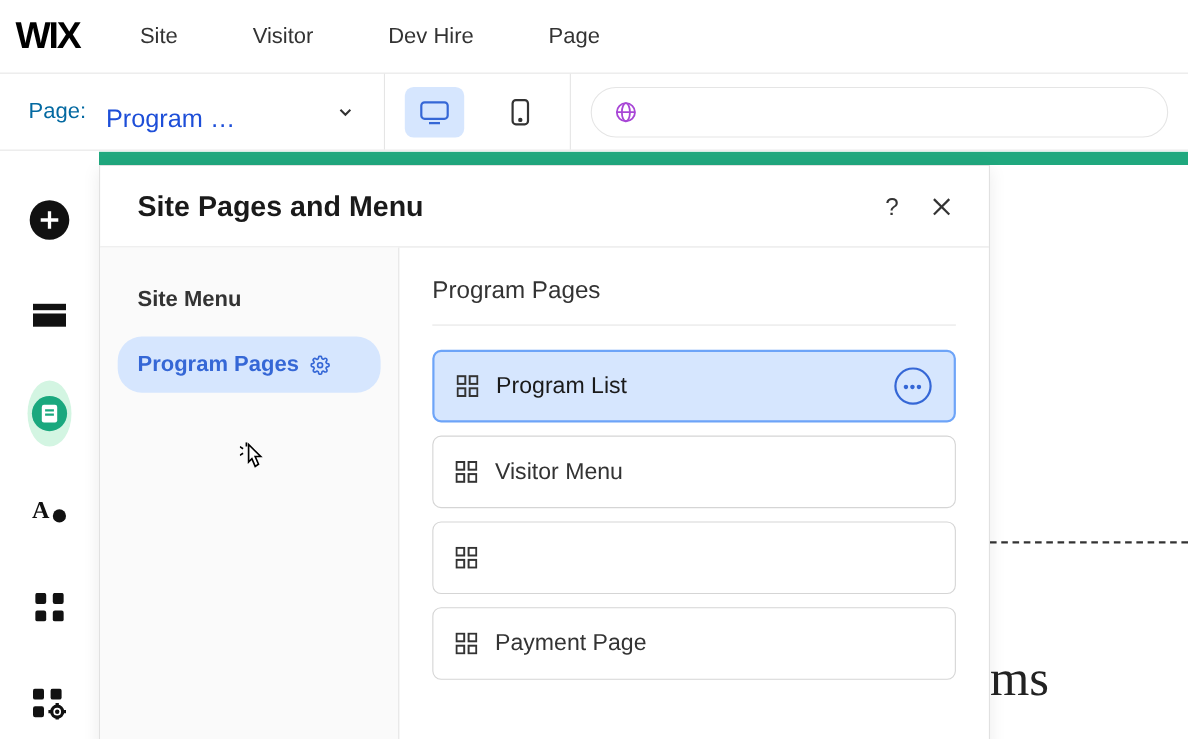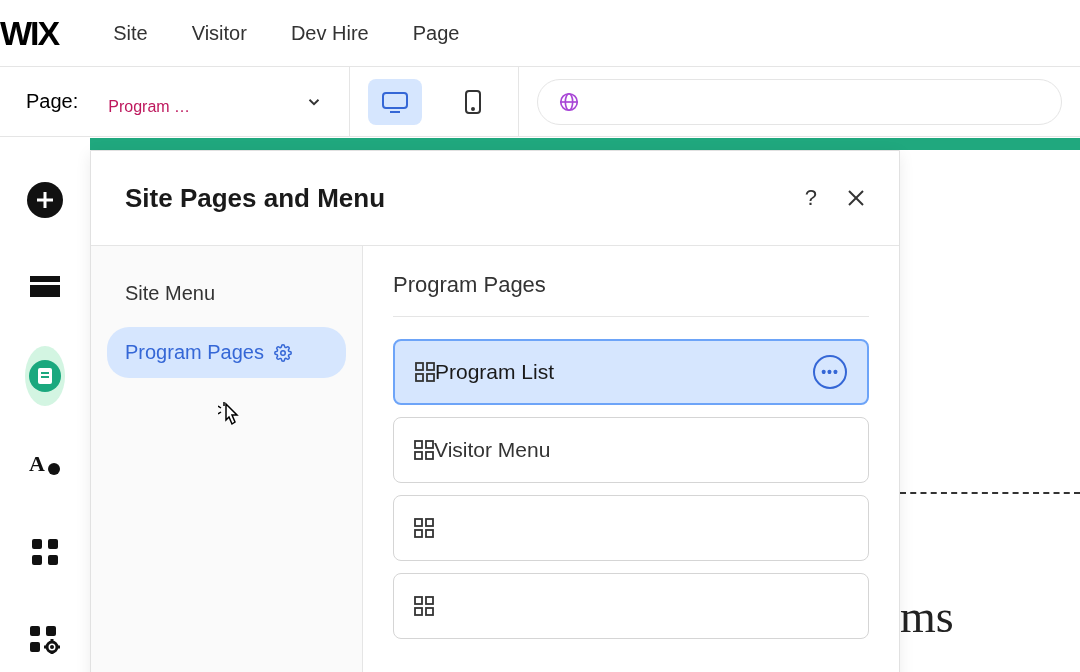--- a/index.html
+++ b/index.html
@@ -1,54 +1,54 @@
 <!DOCTYPE html>
 <html><head>
 <meta charset="utf-8">
 <style>
 * { box-sizing: border-box; margin: 0; padding: 0; }
 body { font-family: -apple-system, BlinkMacSystemFont, 'Segoe UI', Helvetica, Arial, sans-serif; background: #fff; width: 1080px; height: 672px; overflow: hidden; position: relative; }
 
 
-.topnav { height: 67px; display: flex; align-items: center; border-bottom: 1px solid #e5e5e5; }
+.topnav { height: 67px; display: flex; align-items: center; border-bottom: 1px solid #e5e5e5; padding-left: 14px; }
 .logo { font-weight: 900; font-size: 34px; letter-spacing: -2px; color: #000; margin-right: 55px; font-family: Arial, sans-serif; }
-.topnav-menu { display: flex; gap: 44px; }
+.topnav-menu { display: flex; gap: 68px; }
 .topnav-item { font-size: 20px; color: #333; cursor: pointer; }
 
 
 .secondbar { height: 70px; display: flex; align-items: center; border-bottom: 1px solid #e5e5e5; }
 .page-selector { display: flex; align-items: center; padding: 0 26px; width: 350px; border-right: 1px solid #e5e5e5; height: 100%; }
-.page-label { font-size: 20px; color: #000000; margin-right: 30px; }
-.page-value { font-size: 16px; color: #be185d; flex: 1; margin-top: 11px; }
+.page-label { font-size: 20px; color: #0369a1; margin-right: 18px; }
+.page-value { font-size: 23px; color: #1d4ed8; flex: 1; margin-top: 11px; }
 .device-toggle { display: flex; align-items: center; padding: 0 18px; gap: 24px; height: 100%; border-right: 1px solid #e5e5e5; }
 .device-btn { width: 54px; height: 46px; border-radius: 8px; display: flex; align-items: center; justify-content: center; }
 .device-btn.active { background: #d6e6fe; }
 .url-bar { flex: 1; display: flex; align-items: center; padding: 0 18px; }
 .url-pill { height: 46px; border: 1px solid #e5e5e5; border-radius: 23px; display: flex; align-items: center; padding: 0 20px; width: 100%; }
 
 
 .green-strip { position: absolute; top: 138px; left: 90px; right: 0; height: 12px; background: #20a87e; }
 
 
 .left-tools { position: absolute; left: 0; top: 152px; width: 90px; display: flex; flex-direction: column; align-items: center; gap: 48px; padding-top: 28px; }
 .tool { width: 40px; height: 40px; display: flex; align-items: center; justify-content: center; cursor: pointer; position: relative; }
 .tool-circle-bg { width: 60px; height: 60px; border-radius: 50%; background: #d3f5e2; display: flex; align-items: center; justify-content: center; }
 
 
 .panel { position: absolute; top: 150px; left: 90px; width: 810px; background: #fff; border: 1px solid #e1e1e1; box-shadow: 0 4px 16px rgba(0,0,0,0.08); border-radius: 0 0 6px 6px; }
-.panel-header { height: 95px; display: flex; align-items: center; padding: 0 34px; border-bottom: 1px solid #e5e5e5; }
+.panel-header { height: 74px; display: flex; align-items: center; padding: 0 34px; border-bottom: 1px solid #e5e5e5; }
 .panel-title { font-size: 26px; font-weight: 700; color: #1a1a1a; flex: 1; }
 .panel-header-icons { display: flex; gap: 30px; align-items: center; }
 .panel-body { display: flex; }
 .panel-sidebar { width: 272px; border-right: 1px solid #e5e5e5; background: #fafafa; padding: 22px 16px; min-height: 460px; }
-.sidebar-item { font-size: 20px; color: #333; padding: 14px 18px; border-radius: 22px; cursor: pointer; display: flex; align-items: center; gap: 10px; margin-bottom: 8px; }
+.sidebar-item { font-size: 20px; color: #333; padding: 14px 18px; border-radius: 22px; cursor: pointer; display: flex; align-items: center; gap: 10px; margin-bottom: 8px; font-weight: bold; }
 .sidebar-item.active { background: #d6e6fe; color: #3567d6; }
 .panel-content { flex: 1; padding: 26px 30px; }
 .content-heading { font-size: 22px; color: #333; font-weight: 400; padding-bottom: 18px; border-bottom: 1px solid #e5e5e5; margin-bottom: 22px; }
-.page-row { display: flex; align-items: center; padding: 0 20px; height: 66px; border: 1px solid #d5d5d5; border-radius: 8px; margin-bottom: 12px; font-size: 21px; color: #333; cursor: pointer; }
+.page-row { display: flex; align-items: center; padding: 0 20px; height: 66px; border: 1px solid #d5d5d5; border-radius: 8px; margin-bottom: 12px; font-size: 21px; color: #333; cursor: pointer; gap: 16px; }
 .page-row.selected { background: #d6e6fe; border: 2px solid #6da4f8; color: #1a1a1a; }
 .page-row-label { flex: 1; }
 .more-btn { width: 34px; height: 34px; border: 2px solid #3567d6; border-radius: 50%; display: flex; align-items: center; justify-content: center; color: #3567d6; font-weight: bold; letter-spacing: 1px; }
 
 
 .bg-text { position: absolute; top: 590px; left: 900px; font-size: 46px; font-family: Georgia, serif; color: #222; }
 .dashed-line { position: absolute; top: 492px; left: 900px; right: 0; border-top: 2px dashed #333; }
 
 .cursor-pointer { position: absolute; top: 402px; left: 218px; z-index: 100; }
 
@@ -245,20 +245,21 @@
       </div>
       <div class="page-row">
         <span>
           <svg width="20" height="20" viewBox="0 0 20 20" fill="none" stroke="#333" stroke-width="1.8">
               <rect x="1" y="1" width="7" height="7"></rect>
               <rect x="12" y="1" width="7" height="7"></rect>
               <rect x="1" y="12" width="7" height="7"></rect>
               <rect x="12" y="12" width="7" height="7"></rect>
             </svg>
         </span>
+        <span class="page-row-label">Payment Page</span>
       </div>
     </div>
   </div>
 </div>
 
 <div class="cursor-pointer">
   <svg width="24" height="28" viewBox="0 0 24 28">
       <path d="M8 2 L8 18 L11 15 L14 22 L17 20 L14 13 L19 13 Z" fill="#fff" stroke="#000" stroke-width="1.5"></path>
       <path d="M6 4 L6 0 M3 6 L0 4 M3 10 L0 12" stroke="#000" stroke-width="1.5" fill="none"></path>
     </svg>

